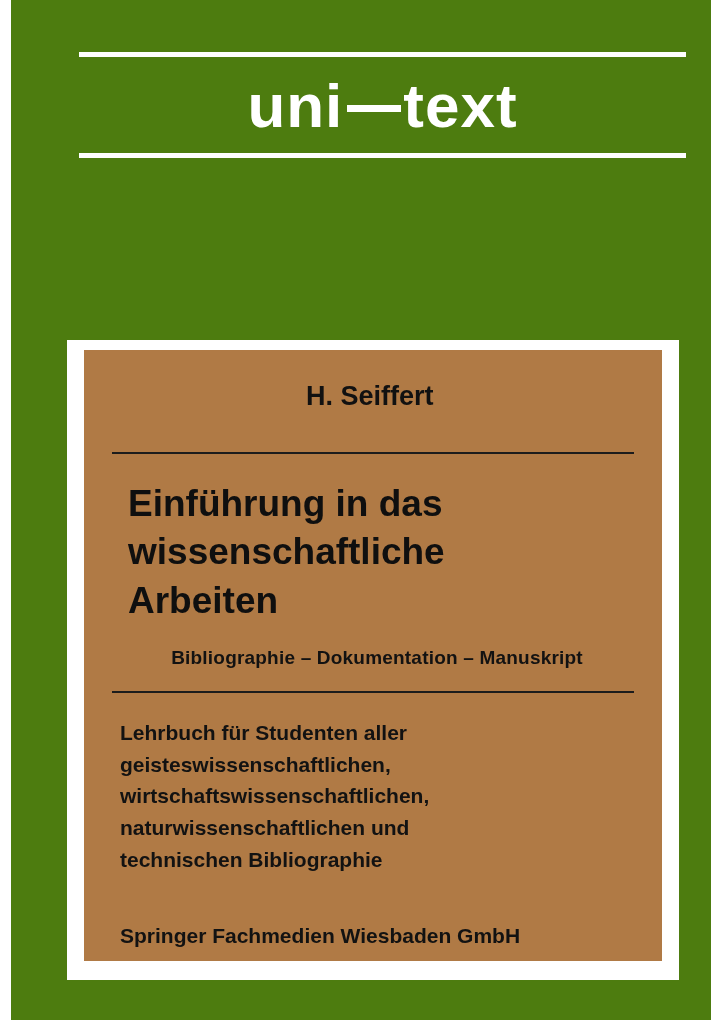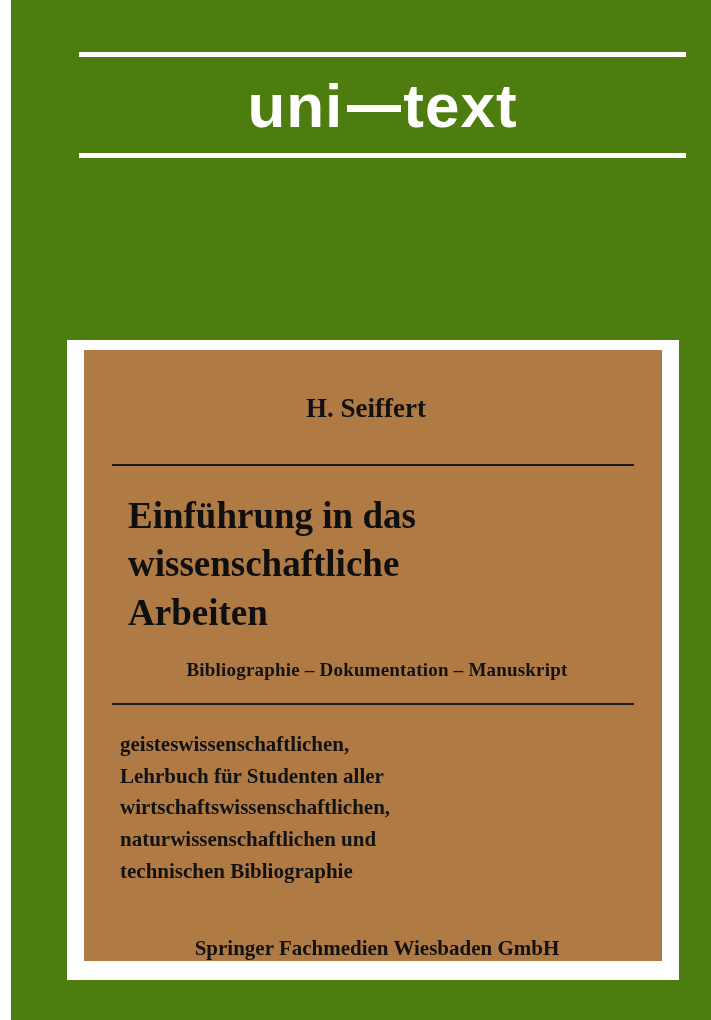--- a/index.html
+++ b/index.html
@@ -67,22 +67,21 @@
     box-sizing: border-box;
   }
   .panel-inner {
     position: absolute;
     left: 17px;
     top: 10px;
     width: 578px;
     height: 611px;
     background: #b07a45;
     box-sizing: border-box;
-    padding: 16px 28px;
-    font-family: Liberation Serif, serif;
+    padding: 4px 28px;
   }
 
   .author {
     color: #111111;
     font-size: 27px;
     font-weight: bold;
     padding-top: 26px;
     padding-left: 194px;
     line-height: 1.2;
   }
@@ -125,21 +124,20 @@
     margin-top: 24px;
     margin-left: 8px;
   }
 
   .publisher {
     color: #121212;
     font-size: 21px;
     font-weight: bold;
     margin-top: 48px;
     margin-left: 8px;
-    text-align: center;
   }
 </style>
 </head>
 <body>
 
 <div class="cover">
 
   <div class="series-block">
     <div class="series-rule"></div>
     <div class="series-title">
@@ -159,22 +157,22 @@
         <div>Einführung in das</div>
         <div>wissenschaftliche</div>
         <div>Arbeiten</div>
       </div>
 
       <div class="subtitle">Bibliographie – Dokumentation – Manuskript</div>
 
       <div class="hr-dark hr-2"></div>
 
       <div class="blurb">
+        <div>Lehrbuch für Studenten aller</div>
         <div>geisteswissenschaftlichen,</div>
-        <div>Lehrbuch für Studenten aller</div>
         <div>wirtschaftswissenschaftlichen,</div>
         <div>naturwissenschaftlichen und</div>
         <div>technischen Bibliographie</div>
       </div>
 
       <div class="publisher">Springer Fachmedien Wiesbaden GmbH</div>
 
     </div>
   </div>
 

